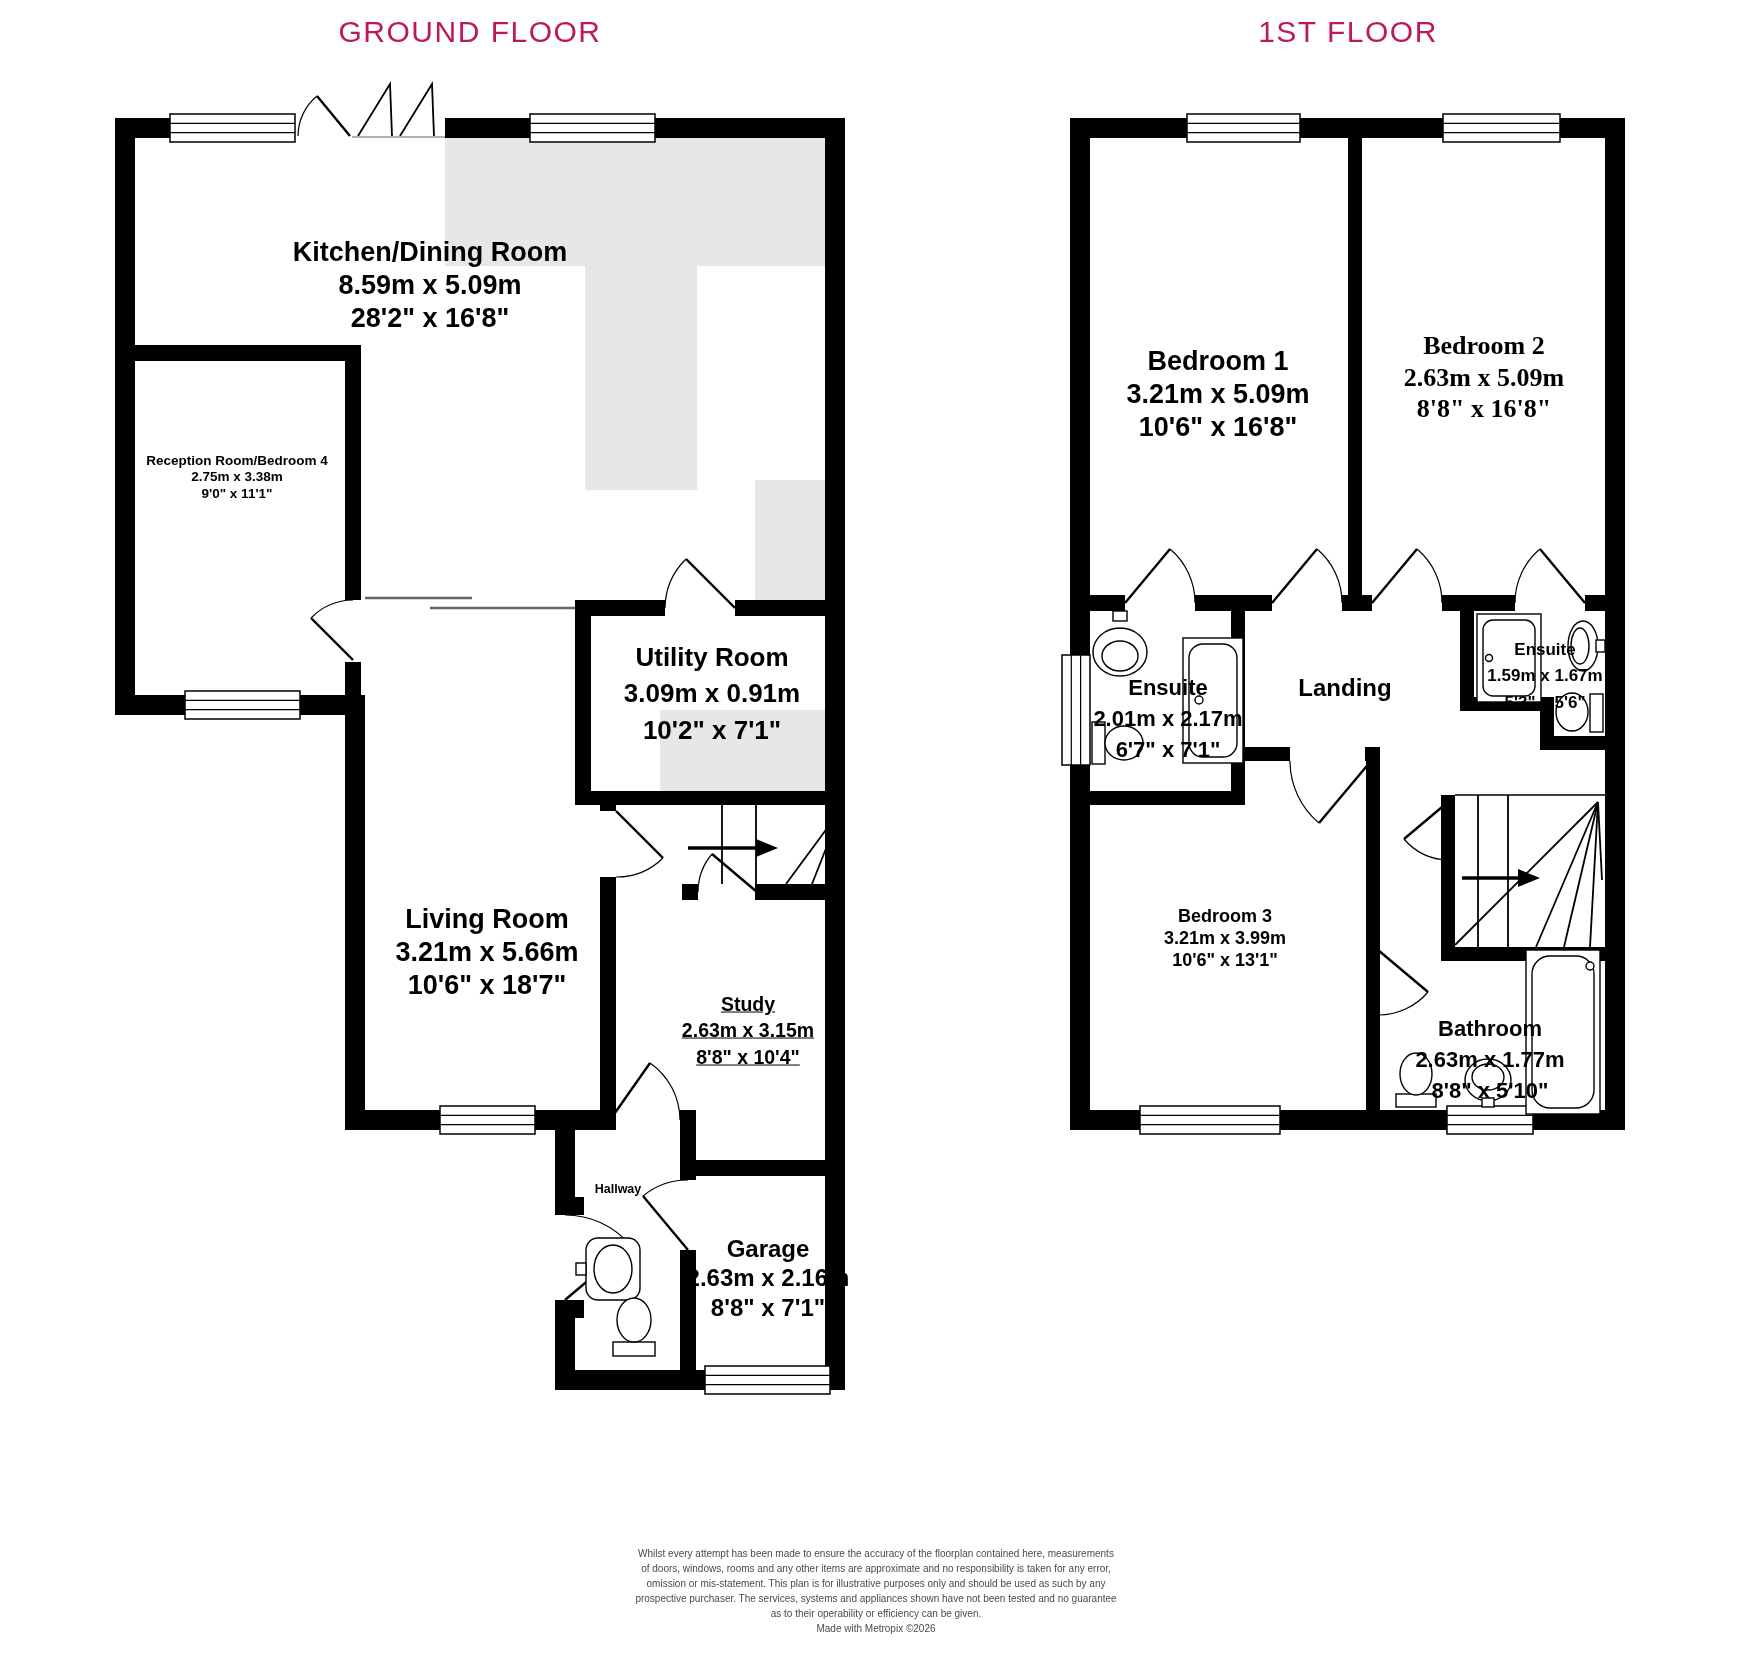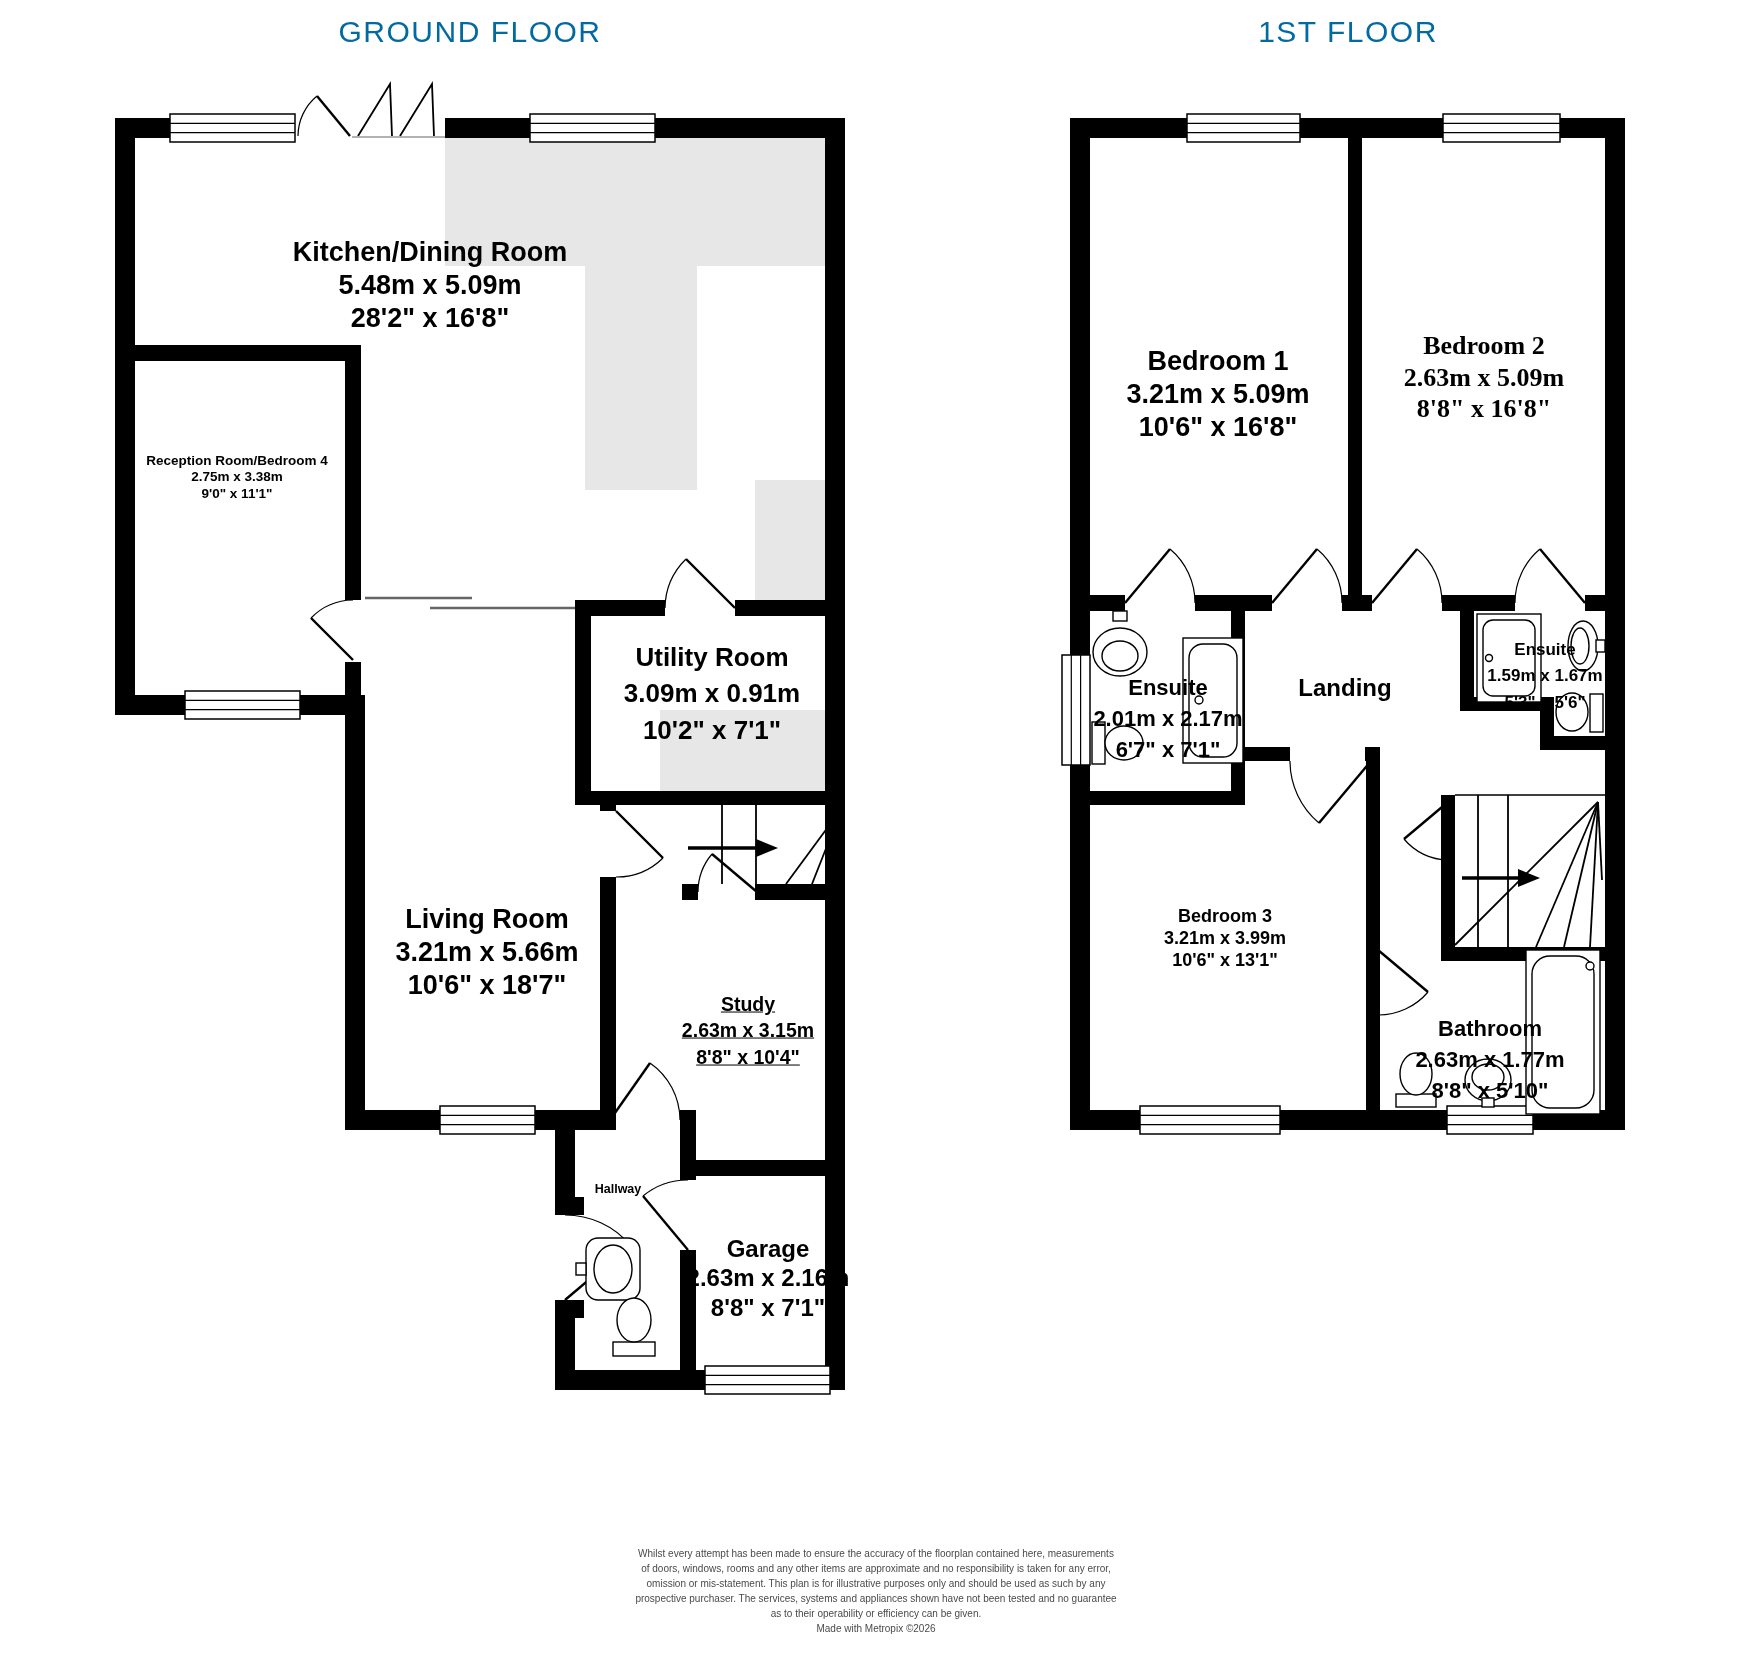--- a/index.html
+++ b/index.html
@@ -1,20 +1,20 @@
 <!DOCTYPE html>
 <html><head>
 <meta charset="utf-8">
 <style>
   html,body{margin:0;padding:0;background:#ffffff;}
   body{font-family:"Liberation Sans",sans-serif;}
   .canvas{position:relative;width:1753px;height:1661px;background:#fff;overflow:hidden;}
   .canvas svg{position:absolute;left:0;top:0;}
   .floor-title{position:absolute;transform:translate(-50%,-50%);font-size:30px;font-weight:400;
-    color:#0369a1;letter-spacing:1.5px;white-space:nowrap;}
+    color:#be185d;letter-spacing:1.5px;white-space:nowrap;}
   .room-label{position:absolute;transform:translate(-50%,-50%);text-align:center;font-weight:700;
     color:#000;line-height:1.22;white-space:nowrap;}
   .room-label span{display:block;}
   .disclaimer{position:absolute;left:876px;top:1546px;transform:translateX(-50%);text-align:center;
     font-size:10px;line-height:15px;color:#4a4a4a;white-space:nowrap;}
   .wall{fill:#000;}
   .winrect{fill:#fff;stroke:#000;stroke-width:1.5;}
   .winline{stroke:#000;stroke-width:1.2;}
   .leaf{stroke:#000;stroke-width:2.4;fill:none;}
   .arc{stroke:#000;stroke-width:1.2;fill:none;}
@@ -300,21 +300,21 @@
       <circle class="fix" cx="1590" cy="966" r="4"></circle>
     </g>
   </g>
 </svg>
 
   <div class="floor-title" style="left:470px;top:32px;">GROUND FLOOR</div>
   <div class="floor-title" style="left:1348px;top:32px;">1ST FLOOR</div>
 
   <div class="room-label" style="left:430px;top:285px;font-size:27px;">
     <span>Kitchen/Dining Room</span>
-    <span>5.48m x 5.09m</span>
+    <span>8.59m x 5.09m</span>
     <span>28'2" x 16'8"</span>
   </div>
   <div class="room-label" style="left:237px;top:478px;font-size:13.5px;">
     <span>Reception Room/Bedroom 4</span>
     <span>2.75m x 3.38m</span>
     <span>9'0" x 11'1"</span>
   </div>
   <div class="room-label" style="left:712px;top:694px;font-size:26px;line-height:1.4;text-align:center;">
     <span>Utility Room</span>
     <span>3.09m x 0.91m</span>

